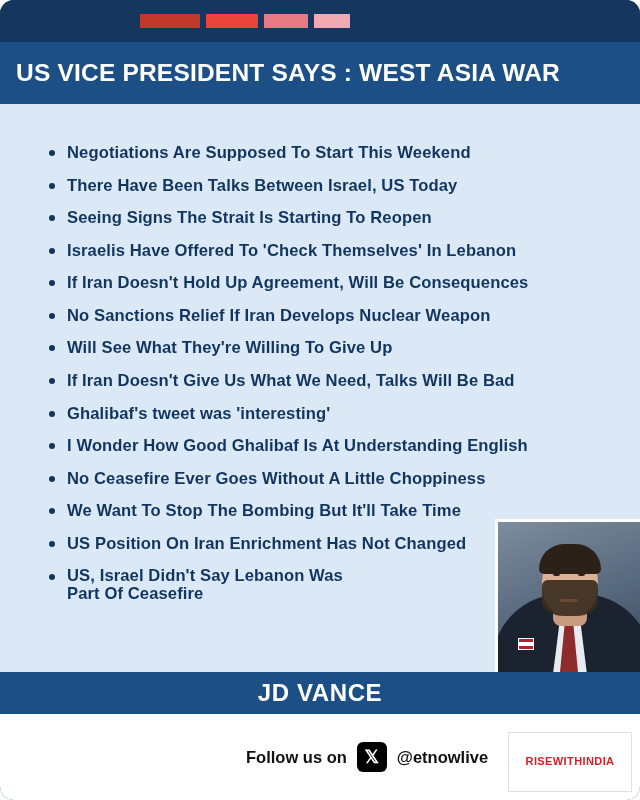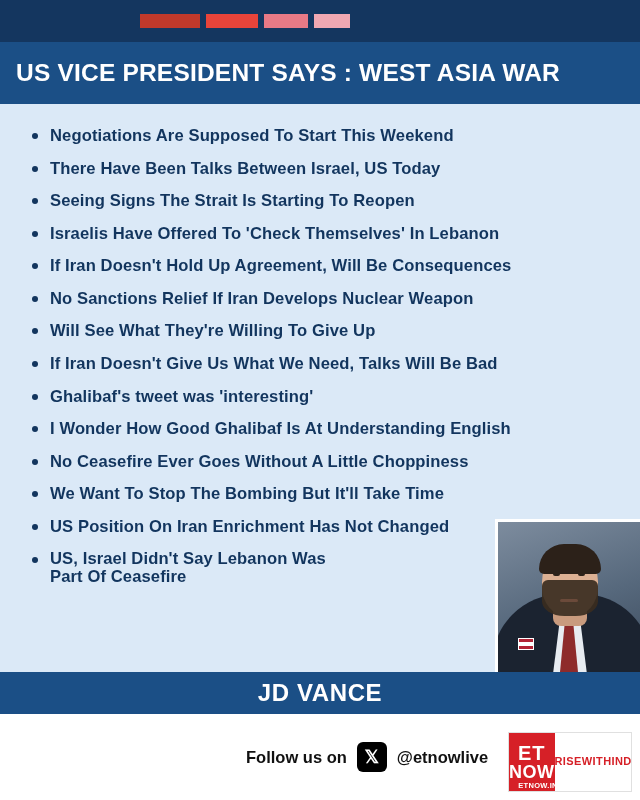--- a/index.html
+++ b/index.html
@@ -12,20 +12,21 @@
     background: #ffffff;
     font-family: "Liberation Sans", sans-serif;
     overflow: hidden;
   }
   .card {
     position: relative;
     width: 640px;
     height: 800px;
     background: #14532d;
     overflow: hidden;
+    border-radius: 14px;
   }
 
   
   .topbar {
     position: absolute;
     top: 0; left: 0;
     width: 640px;
     height: 42px;
     background: #14365f;
   }
@@ -66,21 +67,21 @@
   
   .body-area {
     position: absolute;
     top: 104px; left: 0;
     width: 640px;
     height: 568px;
     background: #dbe9f7;
   }
   .bullets {
     list-style: none;
-    margin: 0;
+    margin: 17px;
     padding: 22px 26px 0 30px;
   }
   .bullets li {
     position: relative;
     color: #12355e;
     font-size: 16.6px;
     font-weight: bold;
     line-height: 1.18;
     margin-bottom: 13px;
     padding-left: 20px;
@@ -381,25 +382,20 @@
     <div class="name">JD VANCE</div>
   </div>
 
   <div class="footer">
     <div class="footer-inner">
       <span class="follow-text">Follow us on</span>
       <span class="x-logo">𝕏</span>
       <span class="handle">@etnowlive</span>
     </div>
     <div class="et-logo">
-      <div class="et-left">
-        <span class="et">ET</span>
-        <span class="now">NOW</span>
-        <span class="et-url">ETNOW.IN</span>
-      </div>
       <div class="et-right">
         <span>RISE</span>
         <span>WITH</span>
         <span>INDIA</span>
       </div>
     </div>
   </div>
 
 </div>
 

